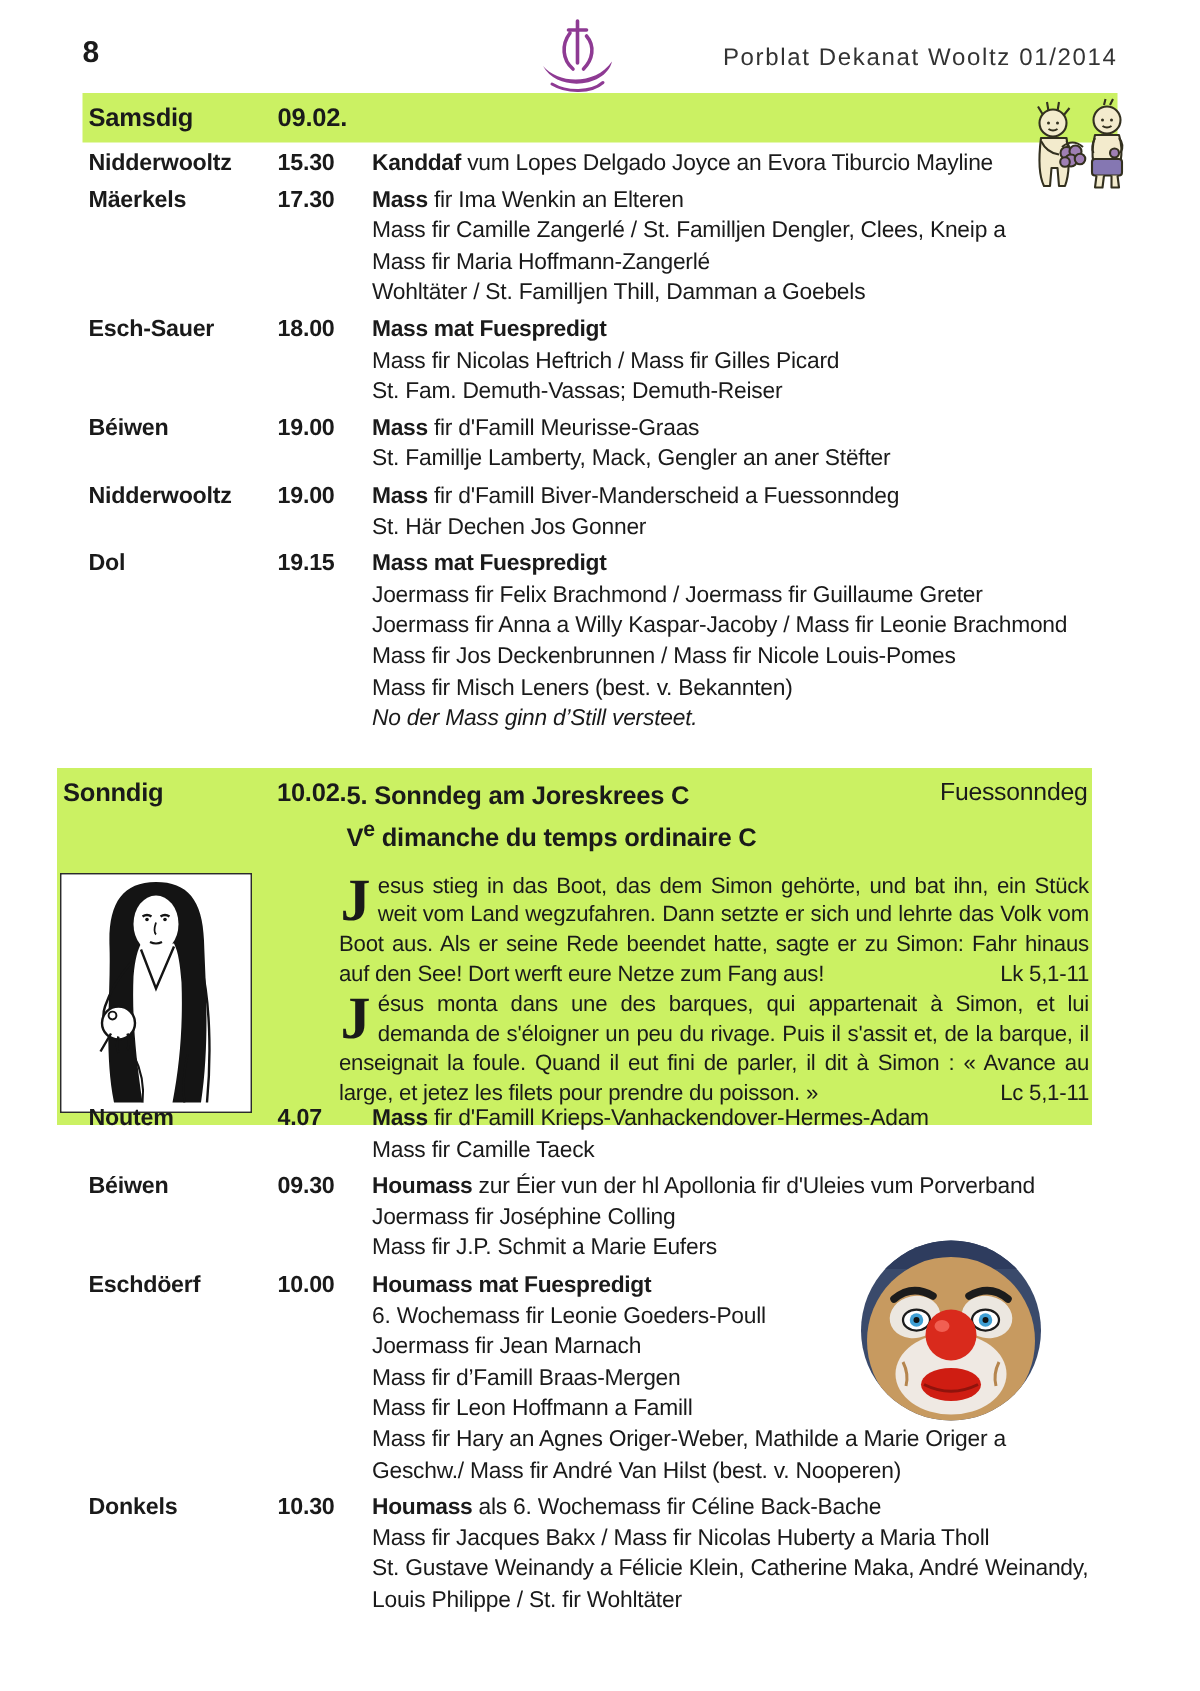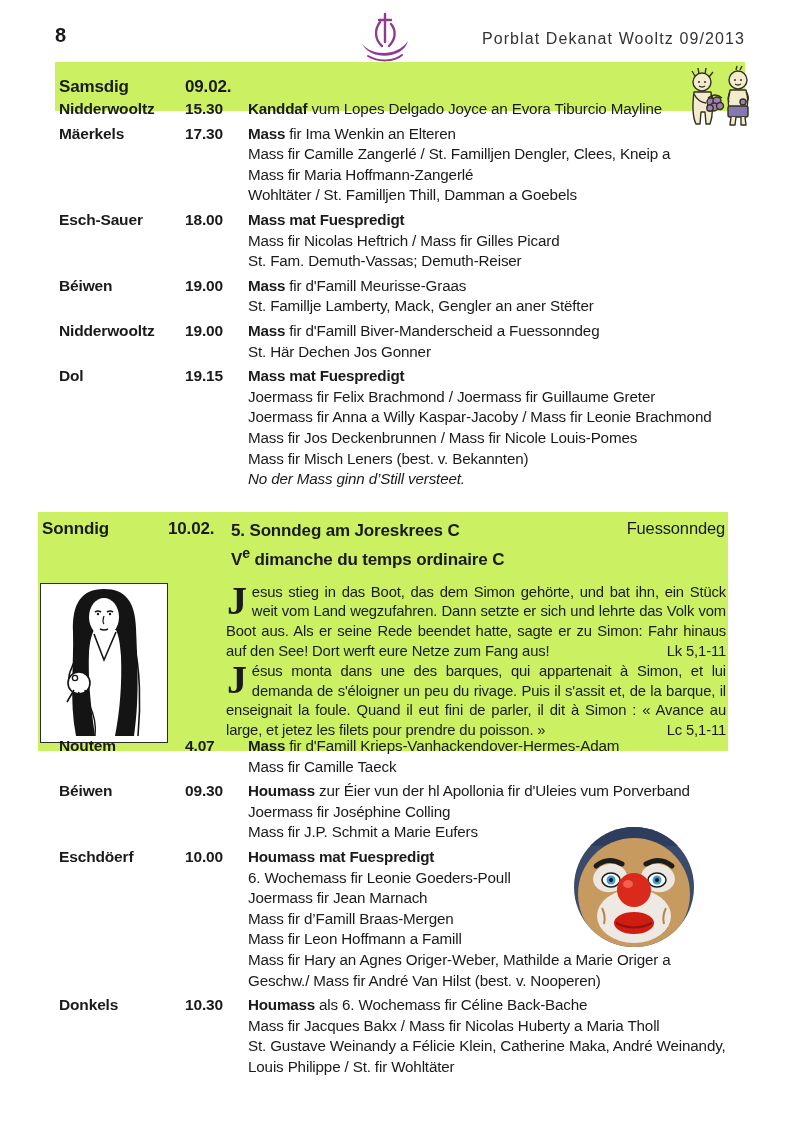--- a/index.html
+++ b/index.html
@@ -5,21 +5,21 @@
   html,body{margin:0;padding:0;background:#ffffff;}
   .page{position:relative;width:800px;height:1127px;background:#fff;overflow:hidden;
         font-family:"Liberation Sans",sans-serif;color:#1a1a1a;letter-spacing:-0.15px;}
 
   
   .pagenum{position:absolute;left:55px;top:24px;font-size:20px;font-weight:bold;}
   .edition{position:absolute;right:55px;top:30px;font-size:16px;letter-spacing:1.1px;color:#333;}
   .logo{position:absolute;left:352px;top:8px;width:64px;height:56px;}
 
   
-  .day-bar{position:absolute;left:55px;top:62px;width:690px;height:49px;
+  .day-bar{position:absolute;left:55px;top:62px;width:690px;height:33px;
            background:var(--highlight,#cbf163);display:flex;align-items:center;
            font-weight:bold;font-size:17px;}
   .bar-day{width:130px;padding-left:4px;box-sizing:border-box;}
   .bar-date{width:63px;}
 
   .kids{position:absolute;left:684px;top:62px;width:82px;height:68px;z-index:3;}
 
   
   .rows{position:absolute;left:55px;width:690px;}
   .sat-rows{top:99px;}
@@ -30,21 +30,21 @@
   .desc-line{font-size:15.2px;line-height:20.6px;}
   .desc-line b{letter-spacing:-0.2px;}
   .desc-line.italic{font-style:italic;}
 
   
   .sunday-wrap{position:absolute;left:38px;top:512px;width:690px;}
   .sunday-block{background:var(--highlight,#cbf163);min-height:214px;box-sizing:border-box;
                 padding:7px 0 8px 0;}
   .sb-head{display:flex;align-items:flex-start;font-size:17px;}
   .sb-day{width:130px;padding-left:4px;box-sizing:border-box;font-weight:bold;}
-  .sb-date{width:63px;font-weight:bold;}
+  .sb-date{width:63px;font-weight:bold;text-align:right;}
   .sb-titles{flex:1;font-weight:bold;line-height:23px;}
   .sb-note{margin-left:auto;padding-right:3px;font-weight:normal;font-size:16.5px;}
   .gospel-row{display:flex;margin-top:12px;}
   .pic-box{width:128px;height:160px;background:#fff;border:1px solid #2b2b2b;
            box-sizing:border-box;margin-left:2px;flex:none;overflow:hidden;}
   .gospel-gap{width:58px;flex:none;}
   .gospel-text{flex:1;font-size:14.8px;line-height:19.8px;text-align:justify;padding-right:2px;}
   .gospel-para{margin:0;}
   .dropcap{float:left;font-family:"Liberation Serif",serif;font-weight:bold;
            font-size:40px;line-height:30px;height:36px;margin:3px 5px 0 1px;}
@@ -65,21 +65,21 @@
     <g stroke="#8e3a93" fill="none" stroke-width="2.4" stroke-linecap="round">
       <line x1="33" y1="6" x2="33" y2="34"></line>
       <line x1="27" y1="12" x2="39" y2="12"></line>
       <path d="M28,14 C22,22 23,32 30,38"></path>
       <path d="M39,16 C45,23 43,32 37,38"></path>
     </g>
     <path d="M10,36 C20,48 45,49 56,33 C52,50 20,54 10,36 Z" fill="#8e3a93"></path>
     <path d="M16,48 C26,54 42,54 50,47" stroke="#8e3a93" stroke-width="2" fill="none" stroke-linecap="round"></path>
   </svg>
 
-  <div class="edition">Porblat Dekanat Wooltz 09/2013</div>
+  <div class="edition">Porblat Dekanat Wooltz 01/2014</div>
 
   <div class="day-bar">
     <span class="bar-day">Samsdig</span>
     <span class="bar-date">09.02.</span>
   </div>
 
   <svg class="kids" viewBox="0 0 82 68">
     <g stroke="#33301f" stroke-width="1.4" stroke-linejoin="round">
 
       <path d="M10,30 C8,46 9,56 12,62 L16,62 L17,50 L21,50 L22,62 L26,62 C29,54 29,42 27,30 Z" fill="#f3ebcd"></path>

